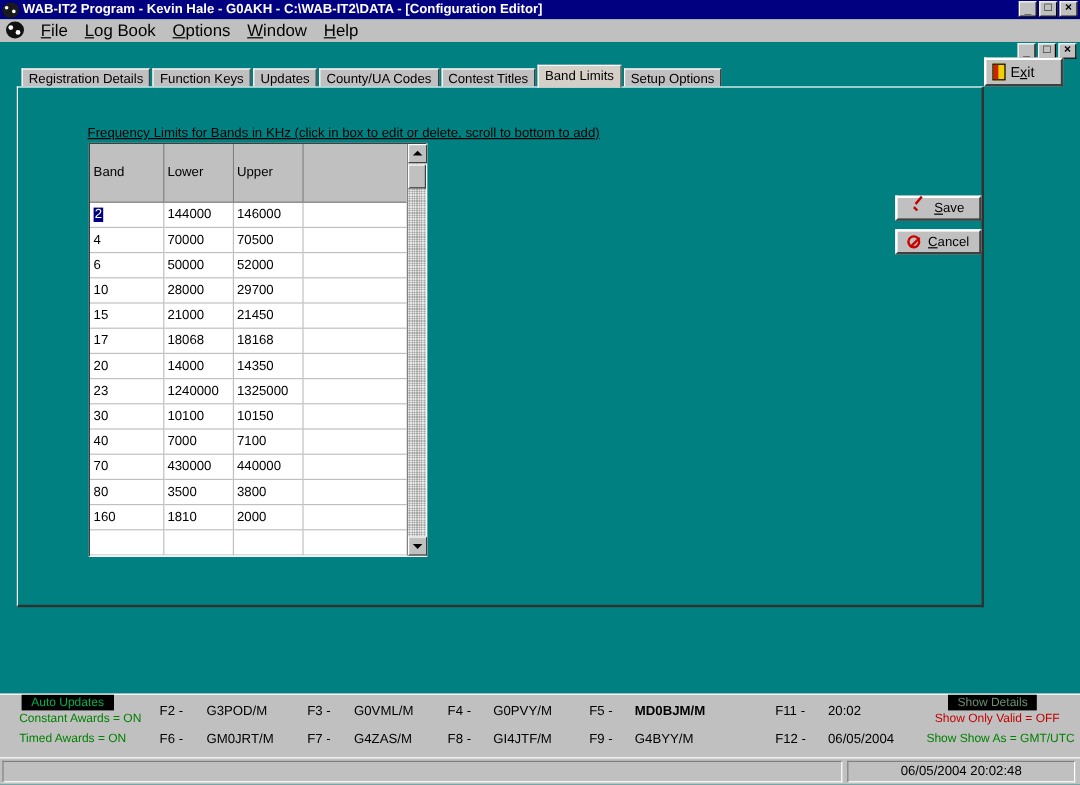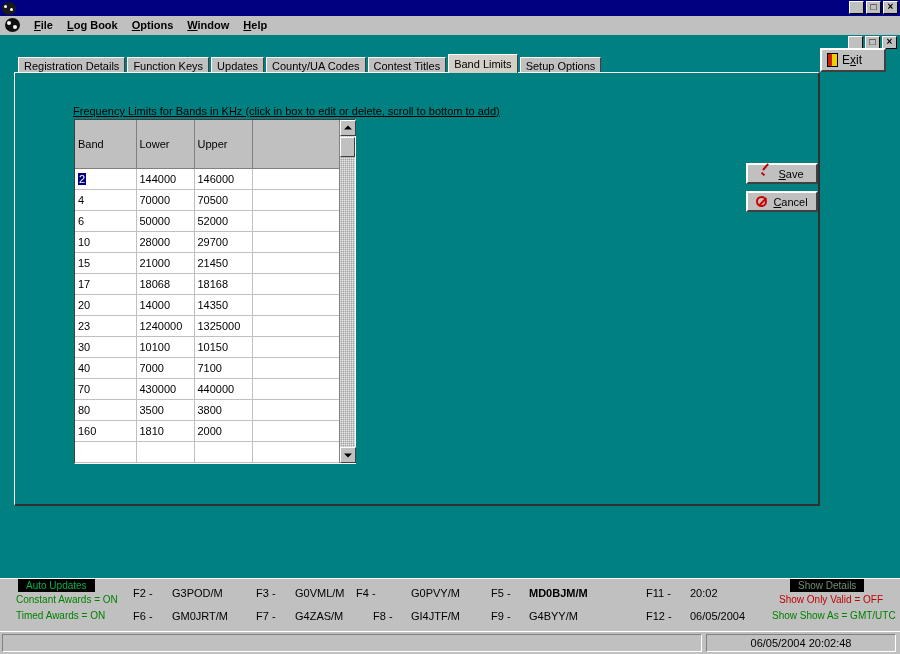--- a/index.html
+++ b/index.html
@@ -67,23 +67,22 @@
   }
   .menu-icon:before {
     content: ""; position: absolute; left: 2px; top: 3px;
     width: 4px; height: 4px; border-radius: 50%; background: #fff;
   }
   .menu-icon:after {
     content: ""; position: absolute; left: 8px; top: 7px;
     width: 4px; height: 4px; border-radius: 50%; background: #fff;
   }
   .menuitem {
-    font-size: 11px; color: #000; padding: 1px 7px; cursor: default;
+    font-size: 14px; color: #000; padding: 1px 7px; cursor: default;
     white-space: nowrap;
-    font-weight: bold;
   }
   .menuitem u { text-decoration: underline; }
 
   
   .mdibar {
     position: absolute; left: 0; top: 35px; width: 900px; height: 14px;
     background: #008080;
   }
   .mdibtns { position: absolute; right: 3px; top: 1px; display: flex; gap: 2px; }
 
@@ -303,20 +302,21 @@
   .sb-left { left: 2px; width: 700px; }
   .sb-right { left: 706px; width: 190px; justify-content: center; padding-left: 0; }
 </style>
 </head>
 <body>
 
 <div id="app">
 
   <div class="titlebar">
     <div class="tb-icon"></div>
+    <div class="tb-title">WAB-IT2 Program - Kevin Hale - G0AKH - C:\WAB-IT2\DATA - [Configuration Editor]</div>
     <div class="winbtns">
       <div class="winbtn wb-min">
           <span class="g">_</span>
         </div>
       <div class="winbtn">
           <span class="g">□</span>
         </div>
       <div class="winbtn">
           <span class="g">×</span>
         </div>
@@ -513,21 +513,21 @@
   <div class="grn" style="left:16px; top:610px;">Timed Awards = ON</div>
 
   <div class="lbl-chip chip-details">Show Details</div>
   <div class="red" style="left:779px; top:594px;">Show Only Valid = OFF</div>
   <div class="grn" style="left:772px; top:610px;">Show Show As = GMT/UTC</div>
 
   <div class="fk" style="left:133px; top:587px;">F2 -</div>
   <div class="fk" style="left:172px; top:587px;">G3POD/M</div>
   <div class="fk" style="left:256px; top:587px;">F3 -</div>
   <div class="fk" style="left:295px; top:587px;">G0VML/M</div>
-  <div class="fk" style="left:356px; top:587px;">F4 -</div>
+  <div class="fk" style="left:373px; top:587px;">F4 -</div>
   <div class="fk" style="left:411px; top:587px;">G0PVY/M</div>
   <div class="fk" style="left:491px; top:587px;">F5 -</div>
   <div class="fk" style="left:529px; top:587px;font-weight:bold;">MD0BJM/M</div>
   <div class="fk" style="left:646px; top:587px;">F11 -</div>
   <div class="fk" style="left:690px; top:587px;">20:02</div>
 
   <div class="fk" style="left:133px; top:610px;">F6 -</div>
   <div class="fk" style="left:172px; top:610px;">GM0JRT/M</div>
   <div class="fk" style="left:256px; top:610px;">F7 -</div>
   <div class="fk" style="left:295px; top:610px;">G4ZAS/M</div>

